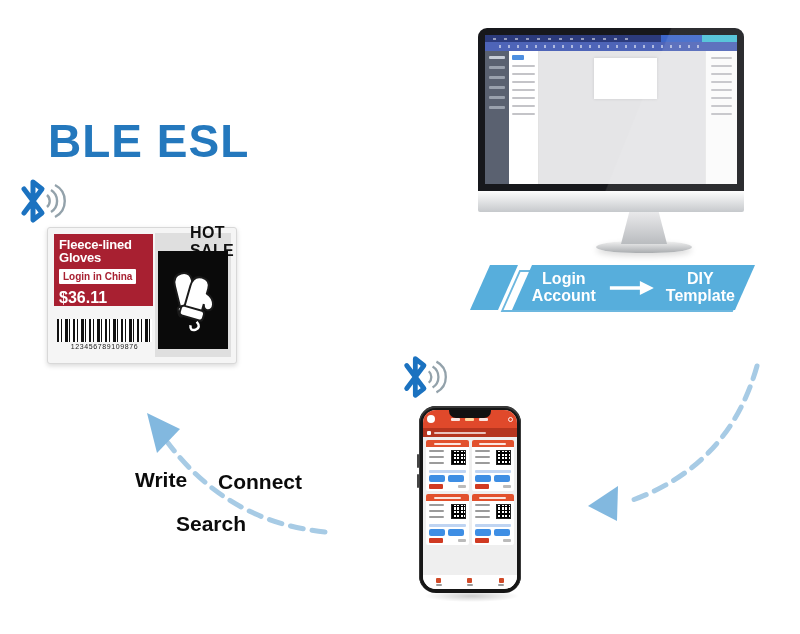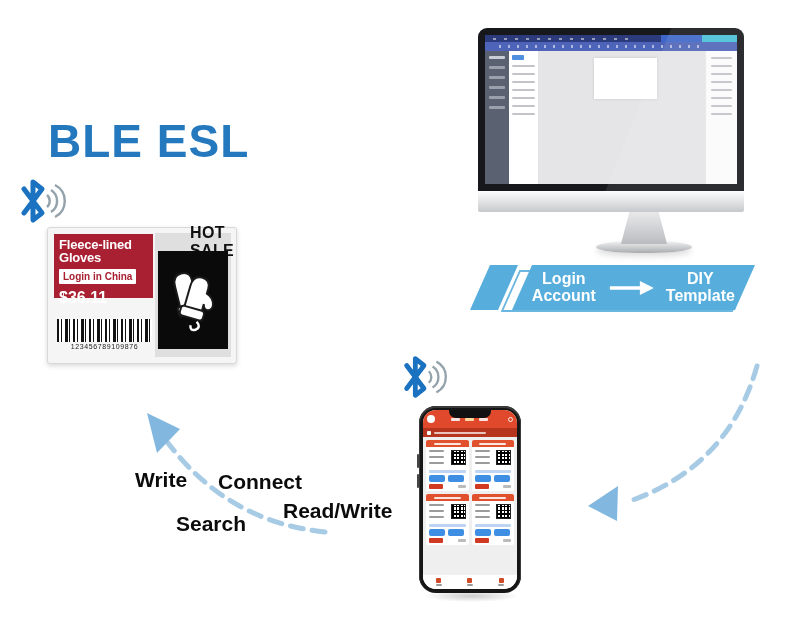--- a/index.html
+++ b/index.html
@@ -20,21 +20,21 @@
   
   .arcs { position: absolute; left: 0; top: 0; z-index: 1; }
 
   
   .esl {
     position: absolute; left: 47px; top: 227px; width: 190px; height: 137px;
     background: #F5F5F5; border: 1px solid #D8D8D8; border-radius: 3px;
     box-shadow: 0 2px 5px rgba(0,0,0,.15); z-index: 2;
   }
   .esl-red {
-    position: absolute; left: 6px; top: 6px; width: 99px; height: 64px;
+    position: absolute; left: 6px; top: 6px; width: 99px; height: 72px;
     background: #A82031; padding: 4px 5px; color: #fff;
   }
   .esl-product { font-size: 13px; font-weight: 700; line-height: 1.0; letter-spacing: -0.2px; }
   .esl-origin {
     display: inline-block; background: #fff; color: #A82031;
     font-size: 10px; font-weight: 700; padding: 2px 4px; margin-top: 5px; border-radius: 1px;
   }
   .esl-price { font-size: 16px; font-weight: 700; margin-top: 5px; }
   .esl-right {
     position: absolute; left: 107px; top: 5px; right: 5px; bottom: 6px;
@@ -424,15 +424,14 @@
             <b></b>
             <i></i>
           </div>
       </div>
     </div>
   </div>
 
   <div class="flow-label lbl-scan">Write</div>
   <div class="flow-label lbl-search">Connect</div>
   <div class="flow-label lbl-connect">Search</div>
-  <div class="flow-label lbl-readwrite">Read/Write</div>
 
 </div>
 
 </body></html>

